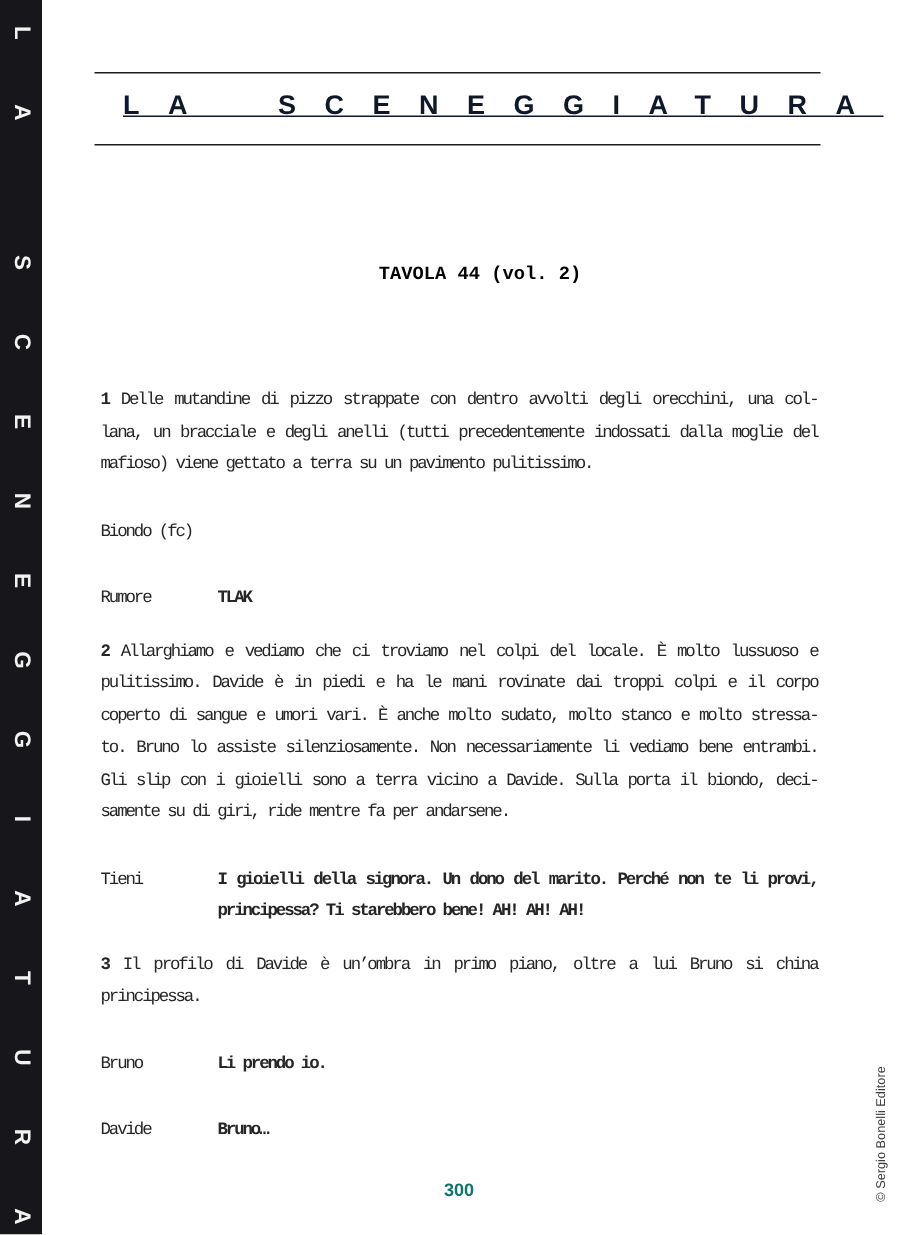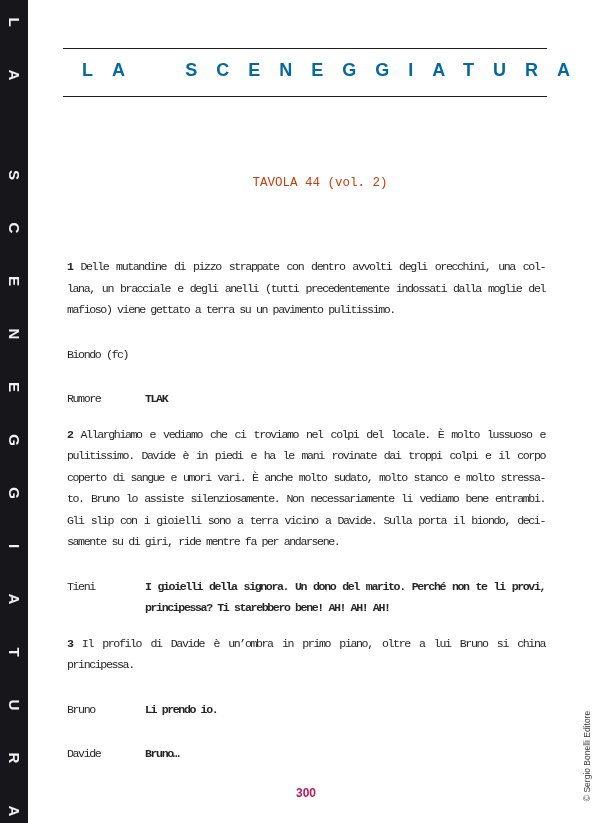--- a/index.html
+++ b/index.html
@@ -42,30 +42,31 @@
   }
   .rule-top { top: 48px; }
   .rule-bottom { top: 96px; }
   .header-title {
     position: absolute; left: 35px; width: 484px; top: 60px;
     text-align: right;
     font-family: "Liberation Sans", sans-serif;
     font-weight: 700; font-size: 18px;
     letter-spacing: 19px; word-spacing: 18px;
     padding-left: 19px; box-sizing: border-box;
-    color: #0369a1;
+    color: #0f172a;
     white-space: nowrap;
+    text-decoration: underline;
   }
 
   
   .section-title {
     position: absolute; left: 39px; width: 478px; top: 176px;
     text-align: center; text-indent: 28px;
-    font-weight: 400; font-size: 12.5px;
-    color: #c2410c;
+    font-weight: 700; font-size: 12.5px;
+    color: #000000;
   }
 
   
   .script-blocks {
     position: absolute; left: 39px; top: 256px; width: 478px;
     color: #262626;
     font-size: 11.6px; letter-spacing: -1.4px;
   }
   .block { margin: 0 0 14px 0; }
   .line {
@@ -77,21 +78,21 @@
 
   .dialogue { display: flex; margin-top: 23px; }
   .speaker { flex: 0 0 78px; line-height: 21.5px; }
   .dialogue-lines { flex: 1 1 auto; font-weight: 700; }
 
   
   .page-number {
     position: absolute; left: 39px; width: 478px; top: 786px;
     text-align: center;
     font-family: "Liberation Sans", sans-serif;
-    font-weight: 700; font-size: 12px; color: #be185d;
+    font-weight: 700; font-size: 12px; color: #0f766e;
   }
   .copyright {
     position: absolute; left: 500px; top: 750px; width: 120px; height: 12px;
     text-align: center;
     font-family: "Liberation Sans", sans-serif;
     font-size: 8.5px; color: #3d3d3d;
     transform: rotate(-90deg);
     white-space: nowrap;
   }
 </style>

